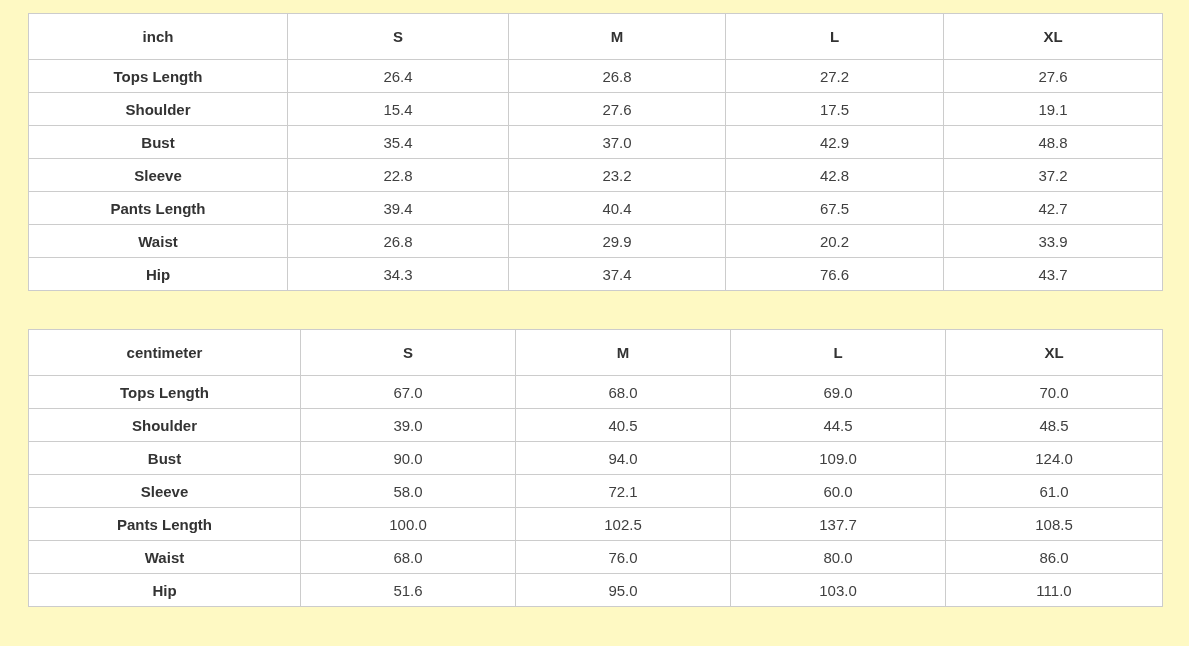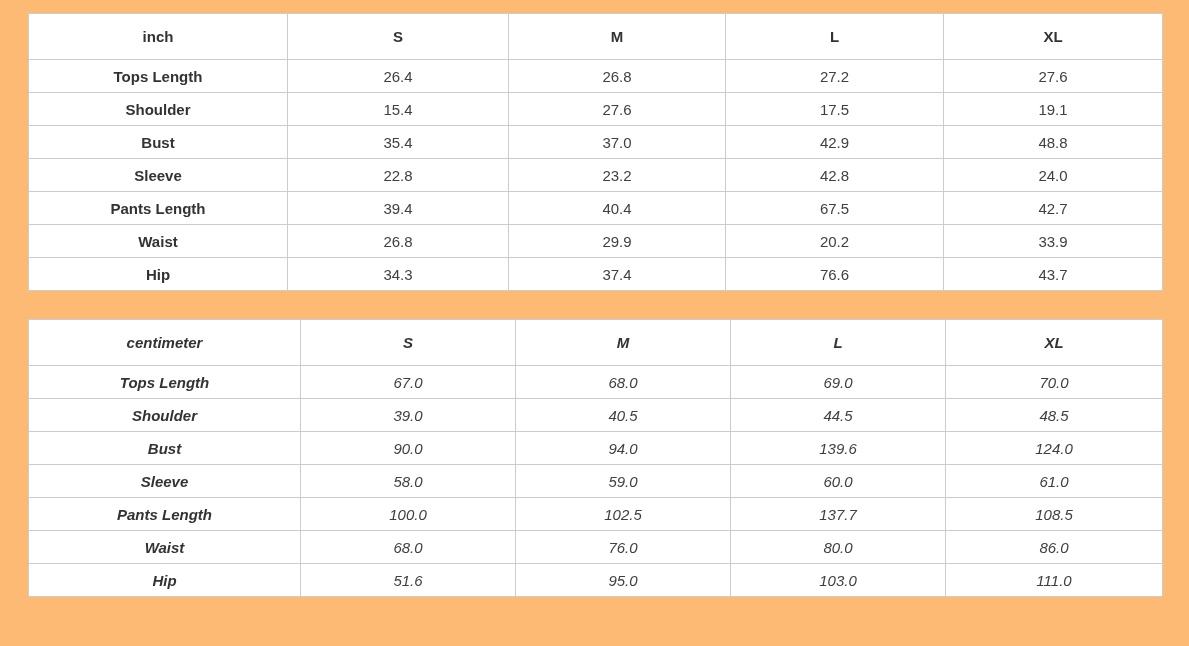--- a/index.html
+++ b/index.html
@@ -6,21 +6,21 @@
     margin: 0;
     padding: 0;
     background: #ffffff;
     font-family: "Liberation Sans", sans-serif;
   }
   .page {
     width: 1189px;
     height: 646px;
     box-sizing: border-box;
     padding: 13px 27px 0 28px;
-    background: #fdba74;
+    background: #fef9c3;
   }
   table.size-table {
     width: 1134px;
     border-collapse: collapse;
     table-layout: fixed;
     background: #ffffff;
   }
   table.size-table th,
   table.size-table td {
     border: 1px solid #cccccc;
@@ -40,22 +40,21 @@
   }
   td.row-label {
     font-weight: 700;
     color: #333333;
   }
   td.row-value {
     font-weight: 400;
     color: #404040;
   }
   table.second {
-    margin-top: 28px;
-    font-style: italic;
+    margin-top: 38px;
   }
   .footer-note {
     margin-top: 48px;
     font-size: 15px;
     font-weight: 400;
     color: #3a3a3a;
     line-height: 1.3;
   }
 </style>
 </head>
@@ -100,21 +99,21 @@
         <td class="row-value">35.4</td>
         <td class="row-value">37.0</td>
         <td class="row-value">42.9</td>
         <td class="row-value">48.8</td>
       </tr>
       <tr>
         <td class="row-label">Sleeve</td>
         <td class="row-value">22.8</td>
         <td class="row-value">23.2</td>
         <td class="row-value">42.8</td>
-        <td class="row-value">24.0</td>
+        <td class="row-value">37.2</td>
       </tr>
       <tr>
         <td class="row-label">Pants Length</td>
         <td class="row-value">39.4</td>
         <td class="row-value">40.4</td>
         <td class="row-value">67.5</td>
         <td class="row-value">42.7</td>
       </tr>
       <tr>
         <td class="row-label">Waist</td>
@@ -162,27 +161,27 @@
         <td class="row-label">Shoulder</td>
         <td class="row-value">39.0</td>
         <td class="row-value">40.5</td>
         <td class="row-value">44.5</td>
         <td class="row-value">48.5</td>
       </tr>
       <tr>
         <td class="row-label">Bust</td>
         <td class="row-value">90.0</td>
         <td class="row-value">94.0</td>
-        <td class="row-value">139.6</td>
+        <td class="row-value">109.0</td>
         <td class="row-value">124.0</td>
       </tr>
       <tr>
         <td class="row-label">Sleeve</td>
         <td class="row-value">58.0</td>
-        <td class="row-value">59.0</td>
+        <td class="row-value">72.1</td>
         <td class="row-value">60.0</td>
         <td class="row-value">61.0</td>
       </tr>
       <tr>
         <td class="row-label">Pants Length</td>
         <td class="row-value">100.0</td>
         <td class="row-value">102.5</td>
         <td class="row-value">137.7</td>
         <td class="row-value">108.5</td>
       </tr>

